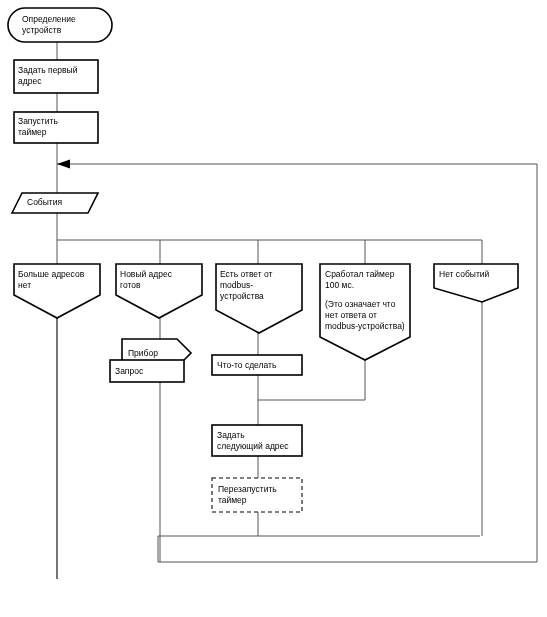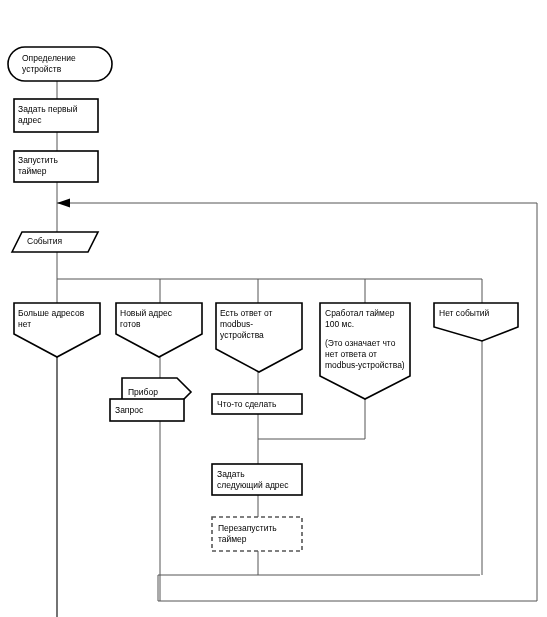--- a/index.html
+++ b/index.html
@@ -9,21 +9,20 @@
   }
   body {
     font-family: "Liberation Sans", "DejaVu Sans", sans-serif;
   }
   #canvas {
     position: relative;
     width: 547px;
     height: 579px;
     background: #ffffff;
     overflow: hidden;
-    margin-top: 39px;
   }
   #canvas svg {
     position: absolute;
     top: 0;
     left: 0;
     width: 547px;
     height: 617px;
   }
   .node-text {
     font-family: "Liberation Sans", "DejaVu Sans", sans-serif;

